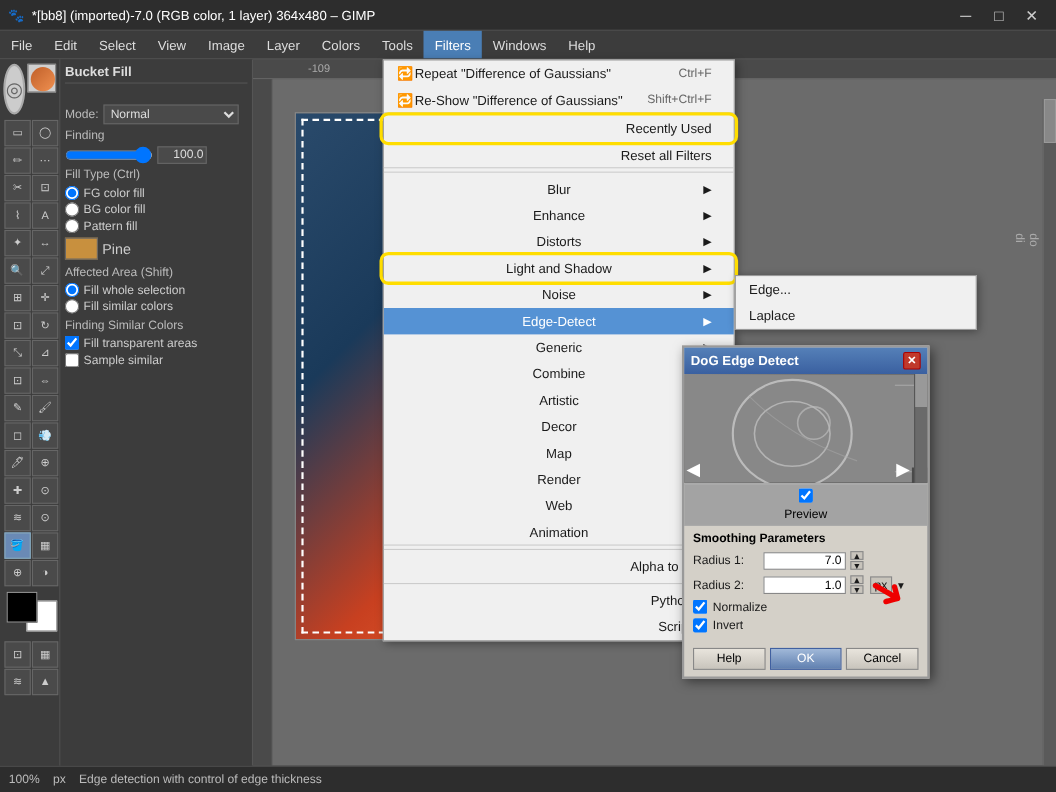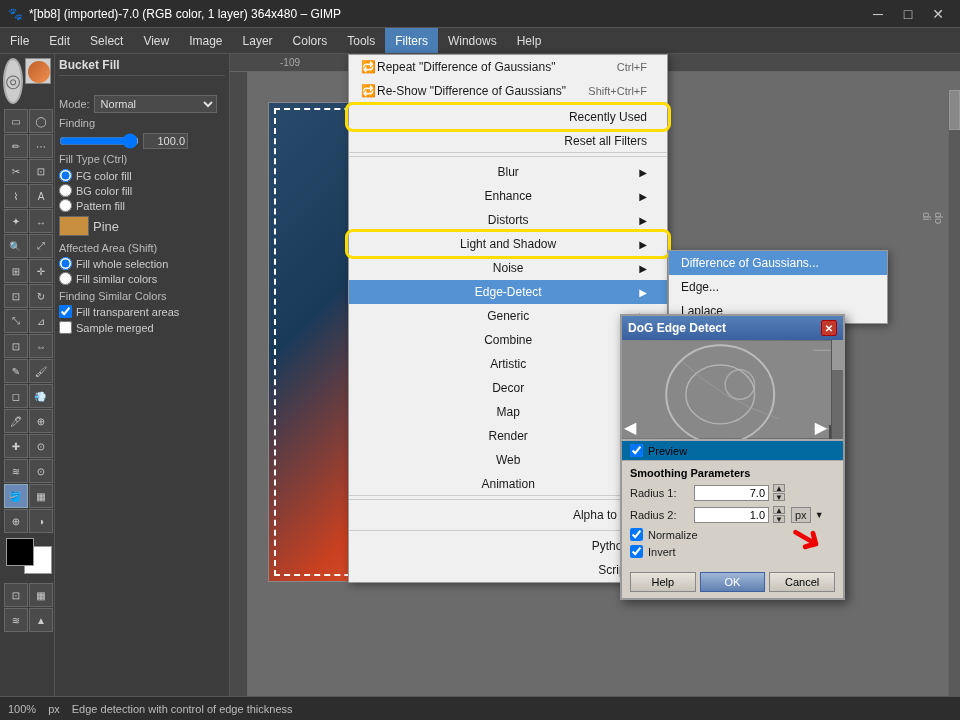--- a/index.html
+++ b/index.html
@@ -403,21 +403,22 @@
 
     
     .preview-row {
       display: flex;
       align-items: center;
       padding: 3px 8px;
       gap: 5px;
       font-size: 11px;
       border-top: 1px solid #aaa;
       border-bottom: 1px solid #aaa;
-      background: #0369a1;
+      background: #a3a3a3;
+      flex-direction: column;
     }
 
     
     .scrollbar-v {
       position: absolute;
       right: 0;
       top: 18px;
       width: 12px;
       bottom: 0;
       background: #5a5a5a;
@@ -565,21 +566,21 @@
         <span>Fill similar colors</span>
       </label>
     </div>
     <div style="margin: 5px 0 3px; font-size:11px; color:#bbb;">Finding Similar Colors</div>
     <div class="checkbox-row">
       <input type="checkbox" checked="" style="">
       <span>Fill transparent areas</span>
     </div>
     <div class="checkbox-row">
       <input type="checkbox" style="">
-      <span>Sample merged</span>
+      <span>Sample similar</span>
     </div>
   </div>
 
   <div class="canvas-area">
     <div class="canvas-ruler-h">
       <span style="margin-left:30px;">-109</span>
       <span style="margin-left:60px;">|300</span>
       <span style="margin-left:60px;">|400</span>
       <span style="margin-left:60px;">|500</span>
     </div>
@@ -715,23 +716,20 @@
       <span class="check-icon"></span>
       <span>Python-Fu</span>
     </div>
     <div class="filters-menu-item">
       <span class="check-icon"></span>
       <span>Script-Fu</span>
     </div>
   </div>
 
   <div class="edge-detect-submenu">
-    <div class="submenu-item highlighted">
-      <span>Difference of Gaussians...</span>
-    </div>
     <div class="submenu-item">
       <span>Edge...</span>
     </div>
     <div class="submenu-item">
       <span>Laplace</span>
     </div>
   </div>
 
   <div class="dog-dialog">
     <div class="dialog-titlebar">

